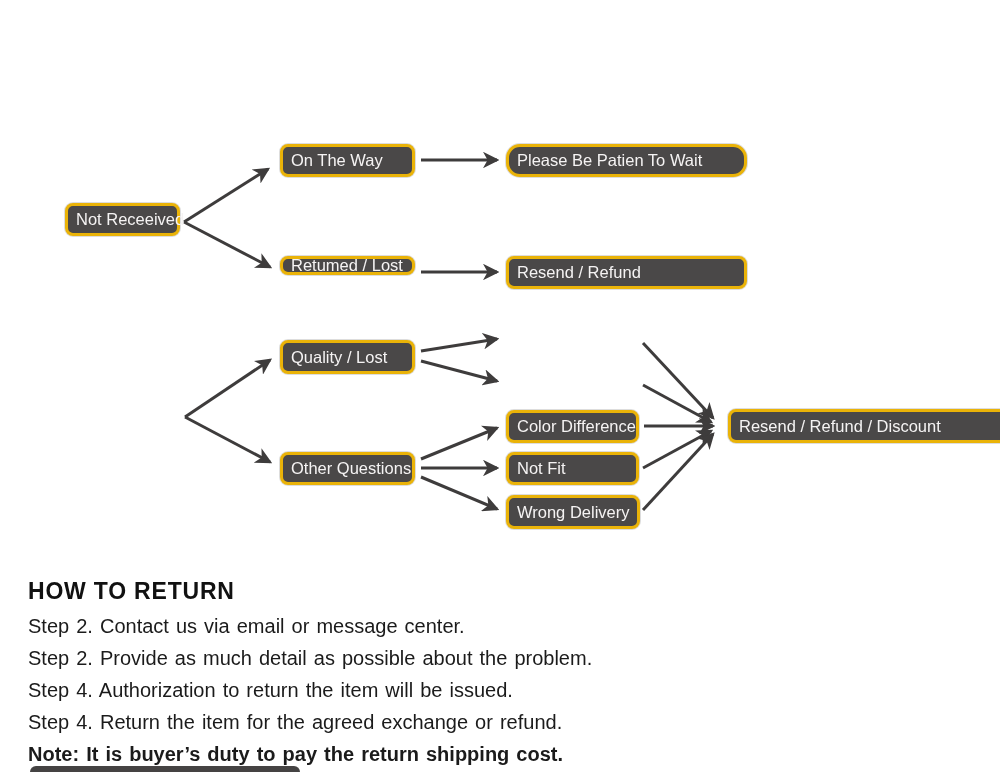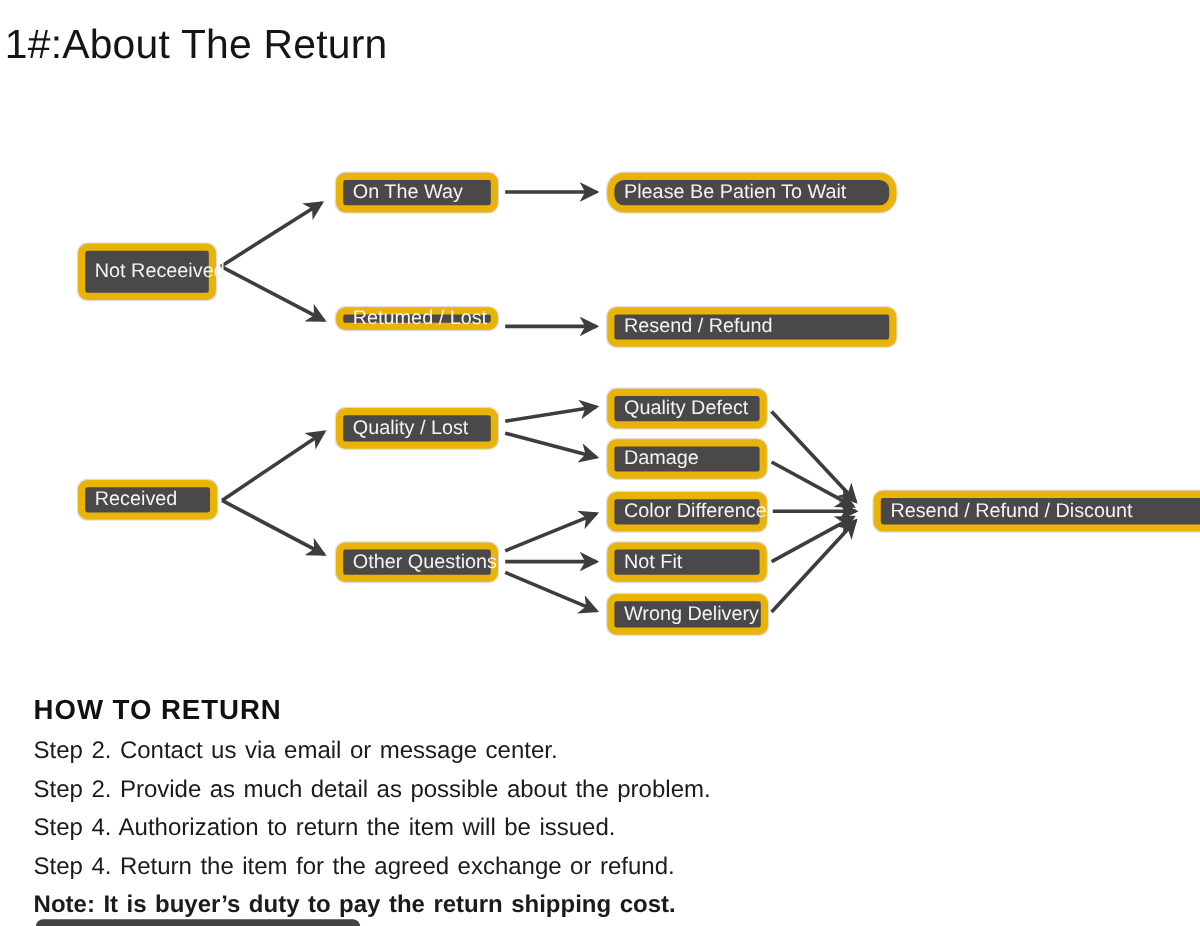--- a/index.html
+++ b/index.html
@@ -8,26 +8,26 @@
     font-family:"Liberation Sans", sans-serif;
   }
   .page-title{
     position:absolute;left:4px;top:18px;margin:0;
     font-size:34px;font-weight:500;color:#151515;letter-spacing:.2px;
   }
   .flow{position:absolute;left:0;top:0;width:1000px;height:772px;}
   .flow svg{position:absolute;left:0;top:0;pointer-events:none;}
   .node{
     position:absolute;box-sizing:border-box;
-    background:#4a4848;border:6px solid #eab308;border-radius:8px;
+    background:#4a4848;border:3px solid #eab308;border-radius:8px;
     color:#f5f3f3;font-size:16.5px;
     display:flex;align-items:center;padding:0 8px;
     white-space:nowrap;box-shadow:0 0 0 1px rgba(120,118,118,.25);
   }
-  .n-notrec {left:65px;  top:203px; width:115px; height:47px;}
+  .n-notrec {left:65px;  top:203px; width:115px; height:33px;}
   .n-ontheway{left:280px; top:144px; width:135px; height:33px;}
   .n-wait   {left:506px; top:144px; width:241px; height:33px;border-radius:14px;}
   .n-retlost{left:280px; top:256px; width:135px; height:19px;}
   .n-resref {left:506px; top:256px; width:241px; height:33px;}
   .n-quallost{left:280px;top:340px; width:135px; height:34px;}
   .n-received{left:65px; top:400px; width:116px; height:33px;}
   .n-otherq {left:280px; top:452px; width:135px; height:33px;}
   .n-qualdef{left:506px; top:324px; width:133px; height:33px;}
   .n-damage {left:506px; top:366px; width:133px; height:33px;}
   .n-colordif{left:506px;top:410px; width:133px; height:33px;}
@@ -43,21 +43,20 @@
   .cutoff-bar{
     position:absolute;left:30px;top:766px;width:270px;height:6px;
     background:#454343;border-radius:6px 6px 0 0;
   }
 </style>
 </head>
 <body>
 
 <div class="screen">
 
-  <h1 class="page-title">1#:About The Return</h1>
 
   <div class="flow">
 
     <svg width="1000" height="772" viewBox="0 0 1000 772" aria-hidden="true">
       <defs>
         <marker id="ah" viewBox="0 0 10 10" refX="8.5" refY="5" markerWidth="5.5" markerHeight="5.5" orient="auto-start-reverse">
           <path d="M0,0 L10,5 L0,10 L2.8,5 z" fill="#3e3c3c"></path>
         </marker>
       </defs>
       <g stroke="#3e3c3c" stroke-width="3" fill="none">
@@ -79,24 +78,21 @@
         <line x1="643" y1="510" x2="713" y2="434" marker-end="url(#ah)"></line>
       </g>
     </svg>
 
     <div class="node n-notrec">Not Receeived</div>
     <div class="node n-ontheway">On The Way</div>
     <div class="node n-wait">Please Be Patien To Wait</div>
     <div class="node n-retlost">Retumed / Lost</div>
     <div class="node n-resref">Resend / Refund</div>
     <div class="node n-quallost">Quality / Lost</div>
-    <div class="node n-received">Received</div>
     <div class="node n-otherq">Other Questions</div>
-    <div class="node n-qualdef">Quality Defect</div>
-    <div class="node n-damage">Damage</div>
     <div class="node n-colordif">Color Difference</div>
     <div class="node n-notfit">Not Fit</div>
     <div class="node n-wrongdel">Wrong Delivery</div>
     <div class="node n-final">Resend / Refund / Discount</div>
   </div>
 
   <div class="howto">
     <h2>HOW TO RETURN</h2>
     <p>Step 2. Contact us via email or message center.</p>
     <p>Step 2. Provide as much detail as possible about the problem.</p>

